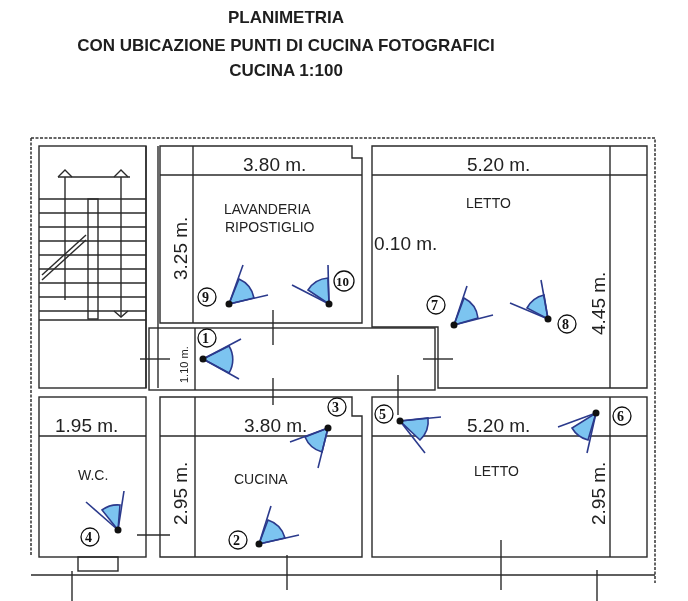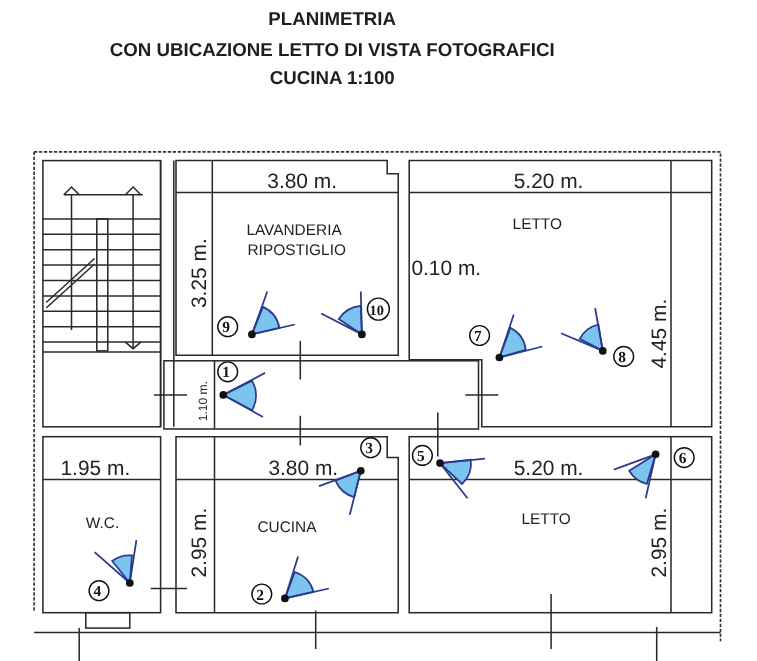--- a/index.html
+++ b/index.html
@@ -1,26 +1,26 @@
 <!DOCTYPE html>
 <html><head>
 <meta charset="utf-8">
 <style>
   html, body { margin:0; padding:0; background:#ffffff; }
   body { width:688px; height:601px; position:relative; overflow:hidden; font-family:"Liberation Sans", sans-serif; }
-  .title { position:absolute; left:0; width:572px; text-align:center; font-weight:bold; color:#1e1e1e; font-size:17px; line-height:20px;margin-left:16px; }
+  .title { position:absolute; left:0; width:572px; text-align:center; font-weight:bold; color:#1e1e1e; font-size:17px; line-height:20px; }
   svg { position:absolute; left:0; top:0; }
   .lbl { font-family:"Liberation Sans", sans-serif; fill:#222; }
   .num { font-family:"Liberation Serif", serif; font-weight:bold; fill:#111; }
 </style>
 </head>
 <body>
 
 <div class="title" style="top:8px">PLANIMETRIA</div>
-<div class="title" style="top:36px">CON UBICAZIONE LETTO DI VISTA FOTOGRAFICI</div>
+<div class="title" style="top:36px">CON UBICAZIONE PUNTI DI CUCINA FOTOGRAFICI</div>
 <div class="title" style="top:61px">CUCINA 1:100</div>
 
 <svg width="688" height="601" viewBox="0 0 688 601">
 
   <path d="M31 138 H655 V583" fill="none" stroke="#333" stroke-width="1.5" stroke-dasharray="3,1.5"></path>
   <line x1="31" y1="138" x2="31" y2="555" stroke="#333" stroke-width="1.5" stroke-dasharray="3,1.5"></line>
 
   <g fill="none" stroke="#2a2a2a" stroke-width="1.4">
 
     <rect x="39" y="146" width="107" height="242"></rect>

